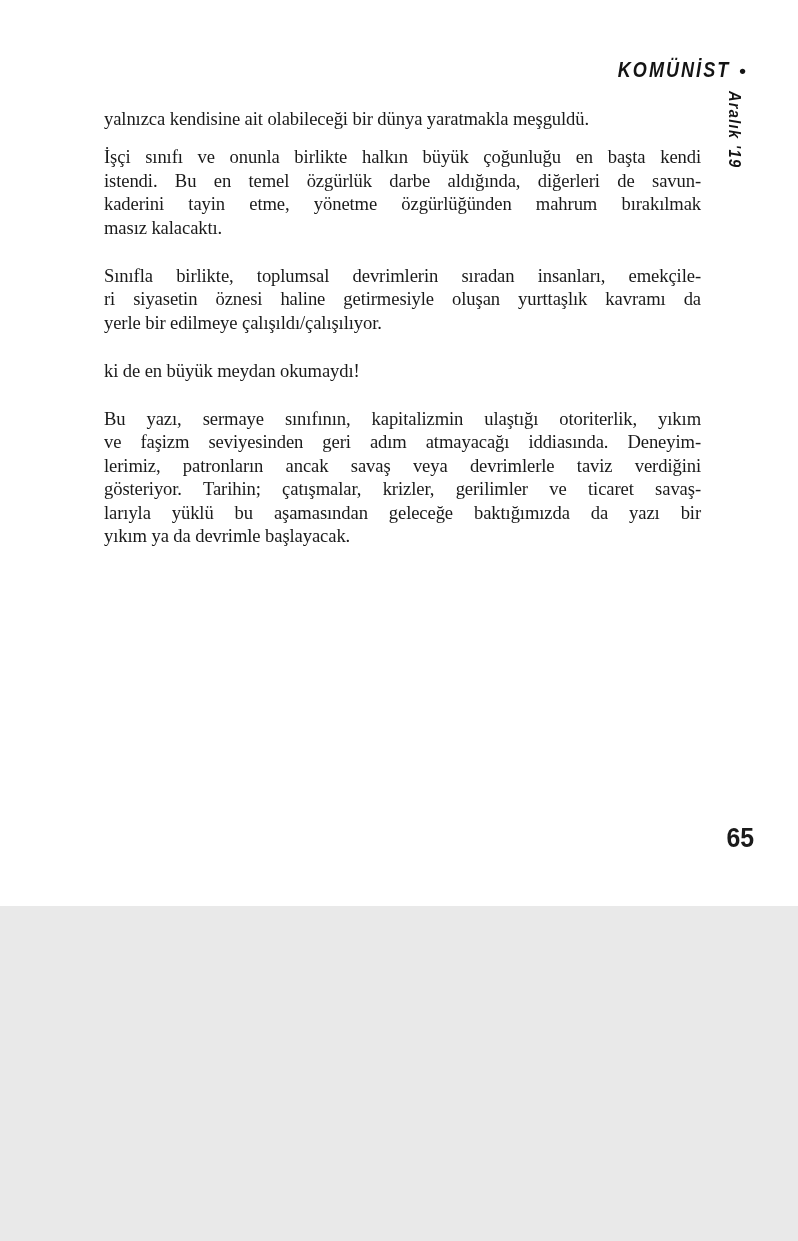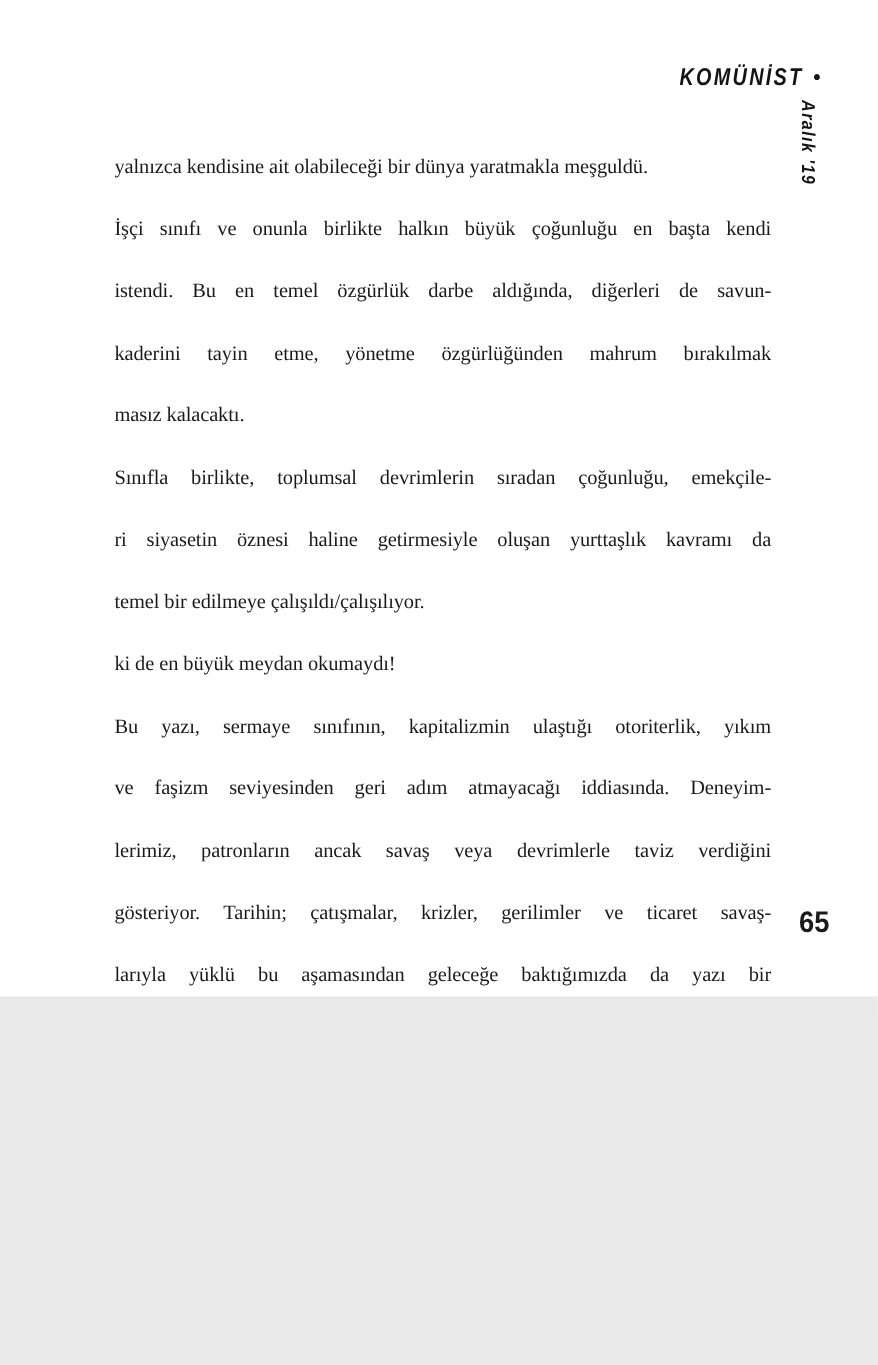--- a/index.html
+++ b/index.html
@@ -79,21 +79,20 @@
   .paragraph:first-child {
     margin-bottom: 14.5px;
   }
   .paragraph:last-child {
     margin-bottom: 0;
   }
   .line {
     text-align: justify;
     text-align-last: justify;
     white-space: normal;
-    margin-top: 33px;
   }
   .line:last-child {
     text-align-last: left;
   }
 
   
   .page-number {
     position: absolute;
     right: 44px;
     bottom: 54px;
@@ -123,23 +122,23 @@
   <div class="paragraph">
         <div class="line">yalnızca kendisine ait olabileceği bir dünya yaratmakla meşguldü.</div>
       </div>
       <div class="paragraph">
         <div class="line">İşçi sınıfı ve onunla birlikte halkın büyük çoğunluğu en başta kendi</div>
         <div class="line">istendi. Bu en temel özgürlük darbe aldığında, diğerleri de savun-</div>
         <div class="line">kaderini tayin etme, yönetme özgürlüğünden mahrum bırakılmak</div>
         <div class="line">masız kalacaktı.</div>
       </div>
       <div class="paragraph">
-        <div class="line">Sınıfla birlikte, toplumsal devrimlerin sıradan çoğunluğu, emekçile-</div>
+        <div class="line">Sınıfla birlikte, toplumsal devrimlerin sıradan insanları, emekçile-</div>
         <div class="line">ri siyasetin öznesi haline getirmesiyle oluşan yurttaşlık kavramı da</div>
-        <div class="line">temel bir edilmeye çalışıldı/çalışılıyor.</div>
+        <div class="line">yerle bir edilmeye çalışıldı/çalışılıyor.</div>
       </div>
       <div class="paragraph">
         <div class="line">ki de en büyük meydan okumaydı!</div>
       </div>
       <div class="paragraph">
         <div class="line">Bu yazı, sermaye sınıfının, kapitalizmin ulaştığı otoriterlik, yıkım</div>
         <div class="line">ve faşizm seviyesinden geri adım atmayacağı iddiasında. Deneyim-</div>
         <div class="line">lerimiz, patronların ancak savaş veya devrimlerle taviz verdiğini</div>
         <div class="line">gösteriyor. Tarihin; çatışmalar, krizler, gerilimler ve ticaret savaş-</div>
         <div class="line">larıyla yüklü bu aşamasından geleceğe baktığımızda da yazı bir</div>

